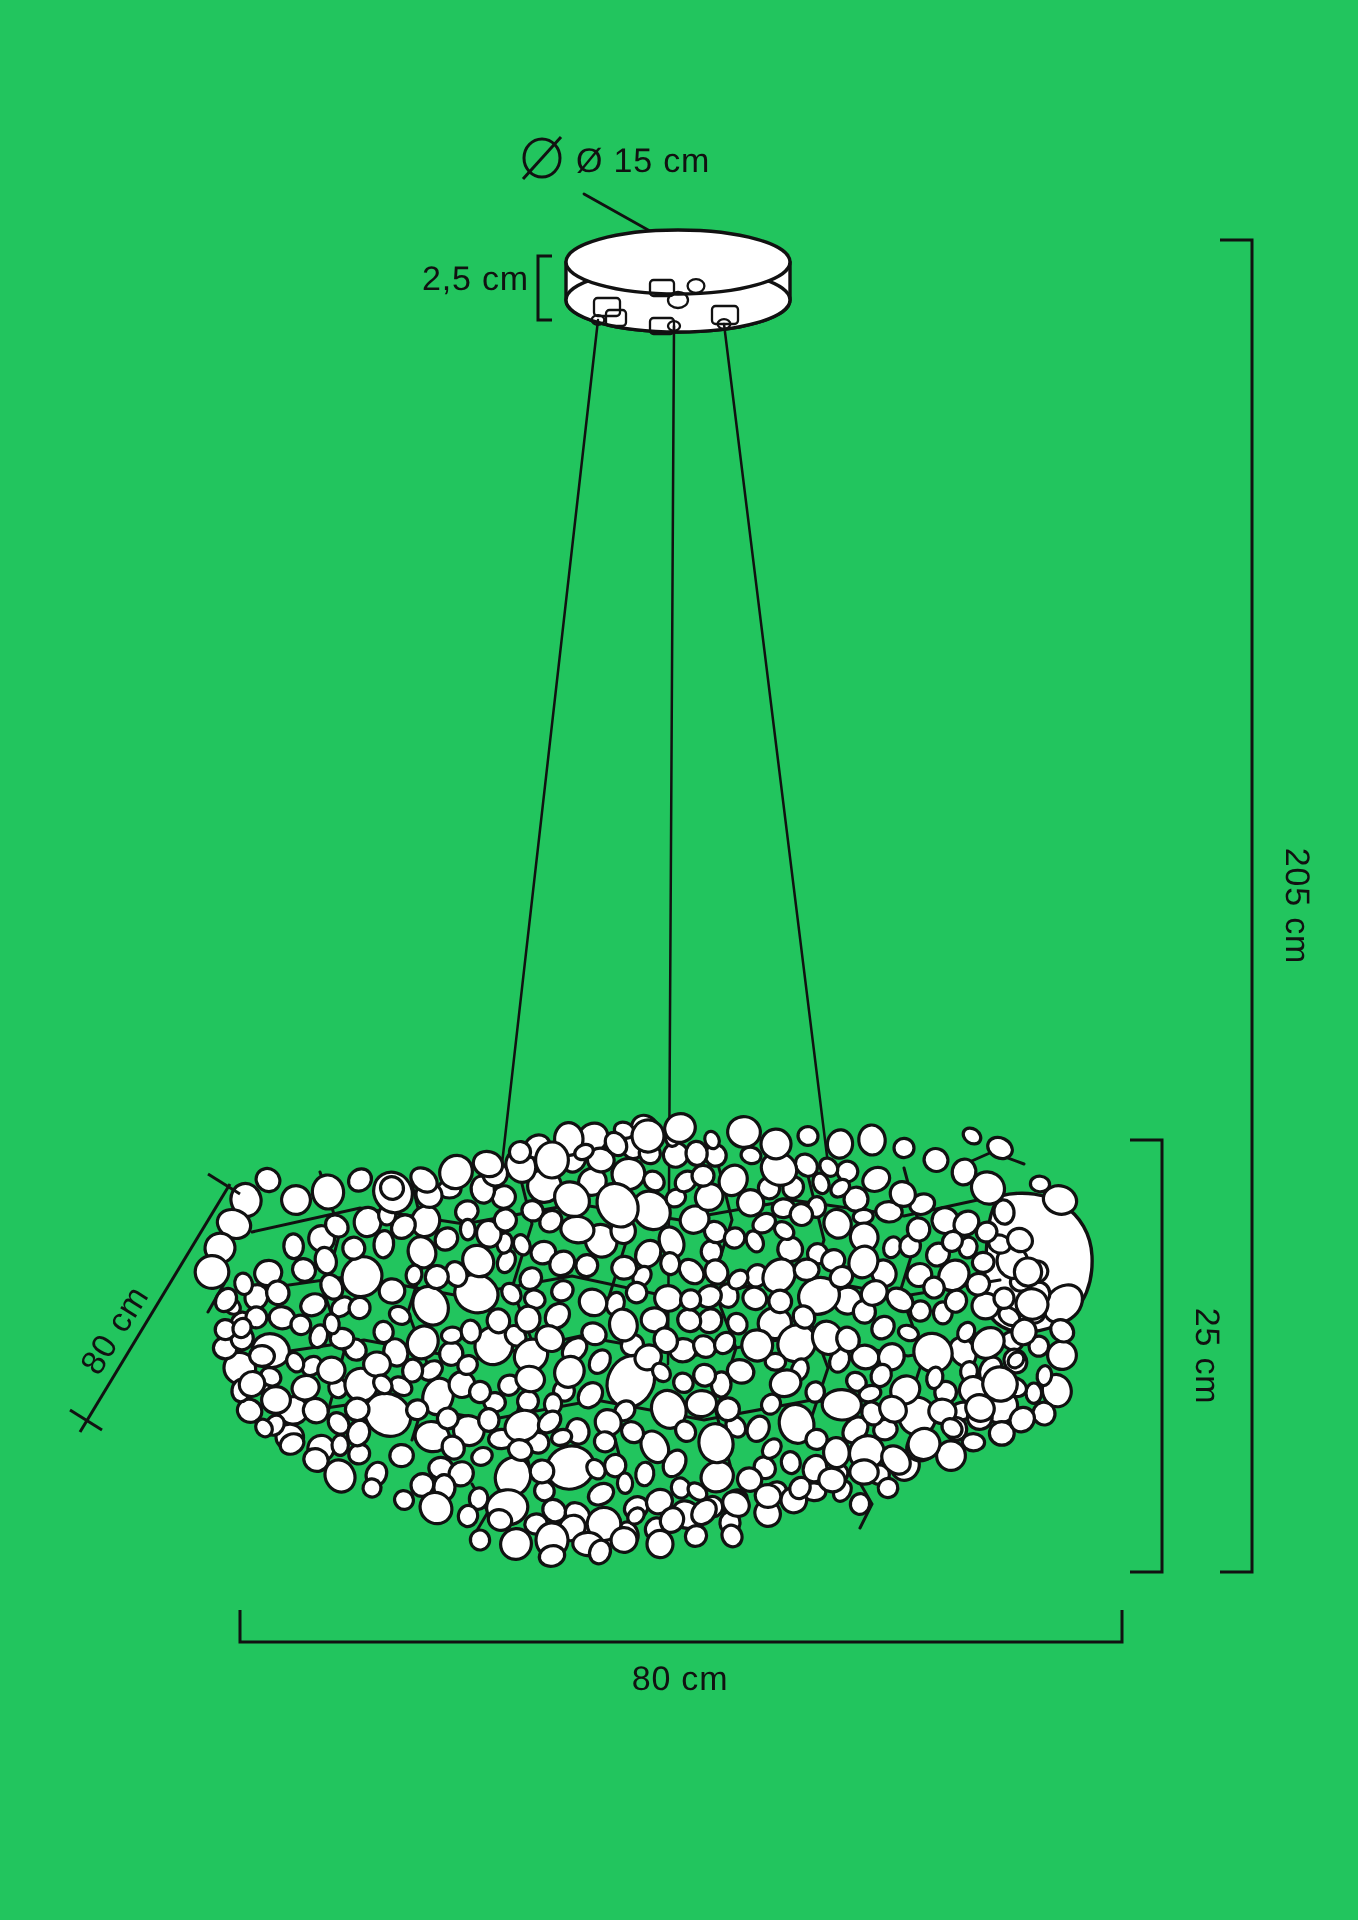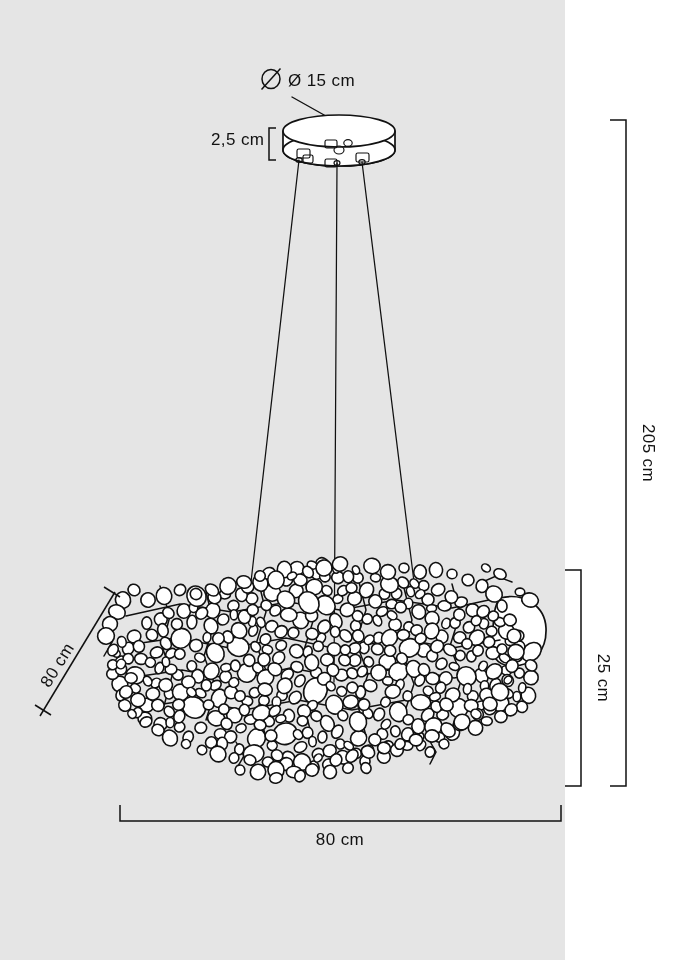--- a/index.html
+++ b/index.html
@@ -10,23 +10,23 @@
   }
   body {
     width: 679px;
     height: 960px;
     font-family: "Liberation Sans", sans-serif;
     color: #1a1a1a;
     overflow: hidden;
   }
   #drawing-root {
     position: relative;
-    width: 565px;
+    width: 679px;
     height: 960px;
-    background: #e5e5e5;
+    background: #22c55e;
   }
   svg#tech-drawing {
     display: block;
     width: 679px;
     height: 960px;
   }
   .dim-text {
     font-family: "Liberation Sans", sans-serif;
     font-size: 17px;
     font-weight: 500;

